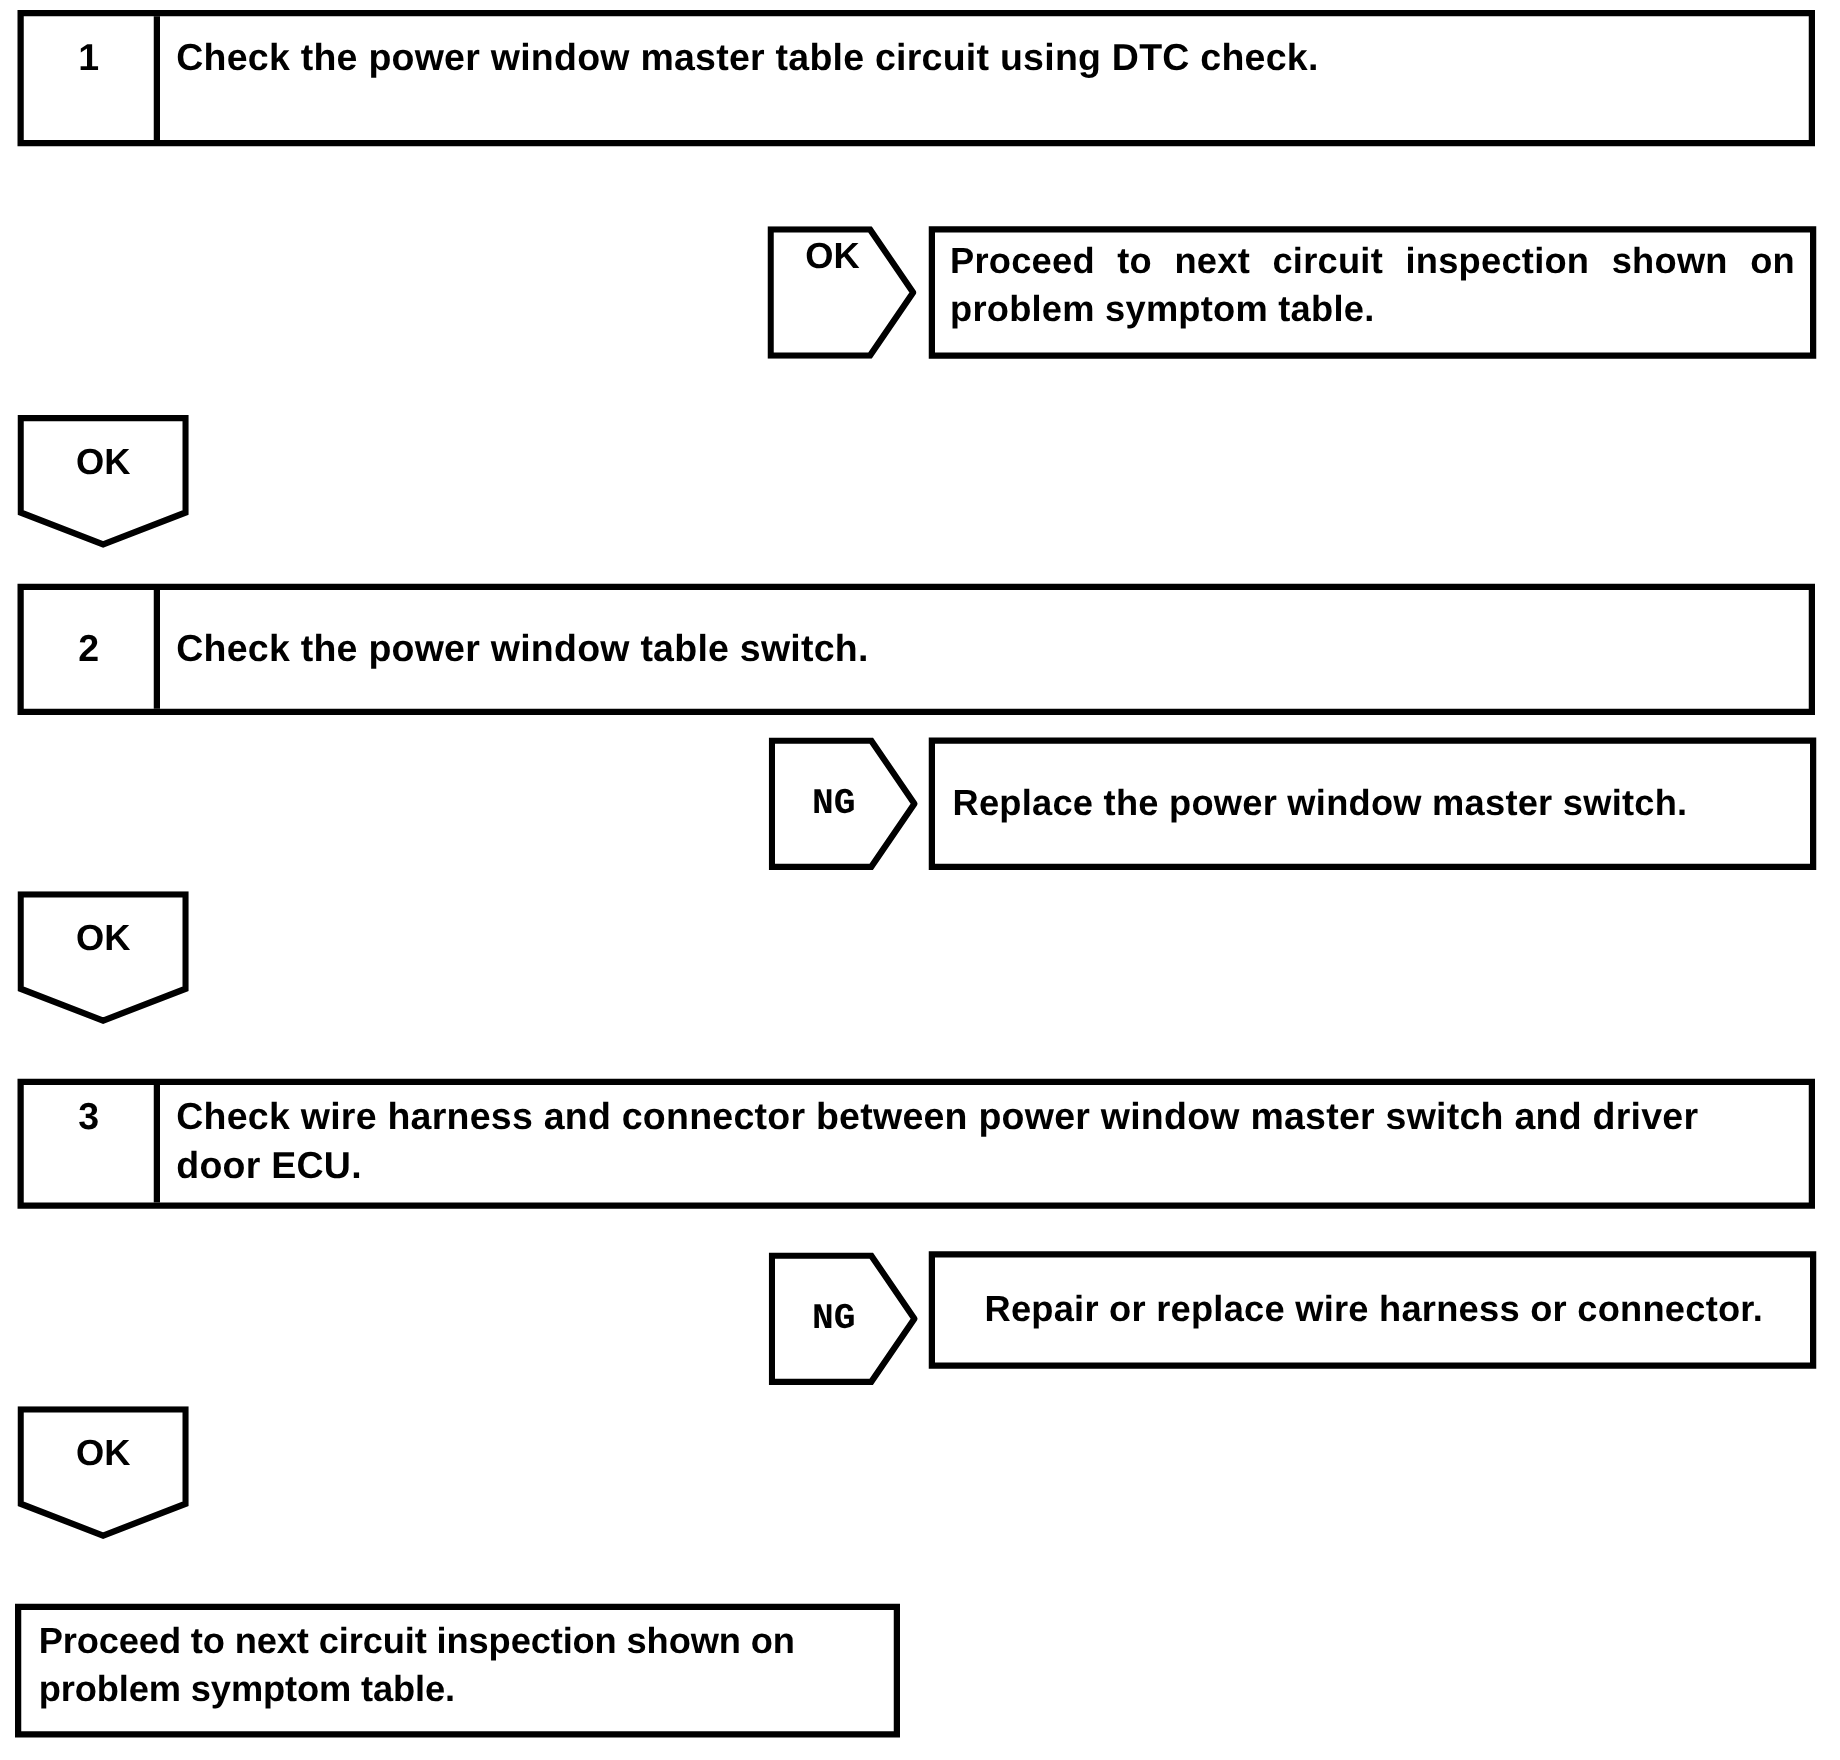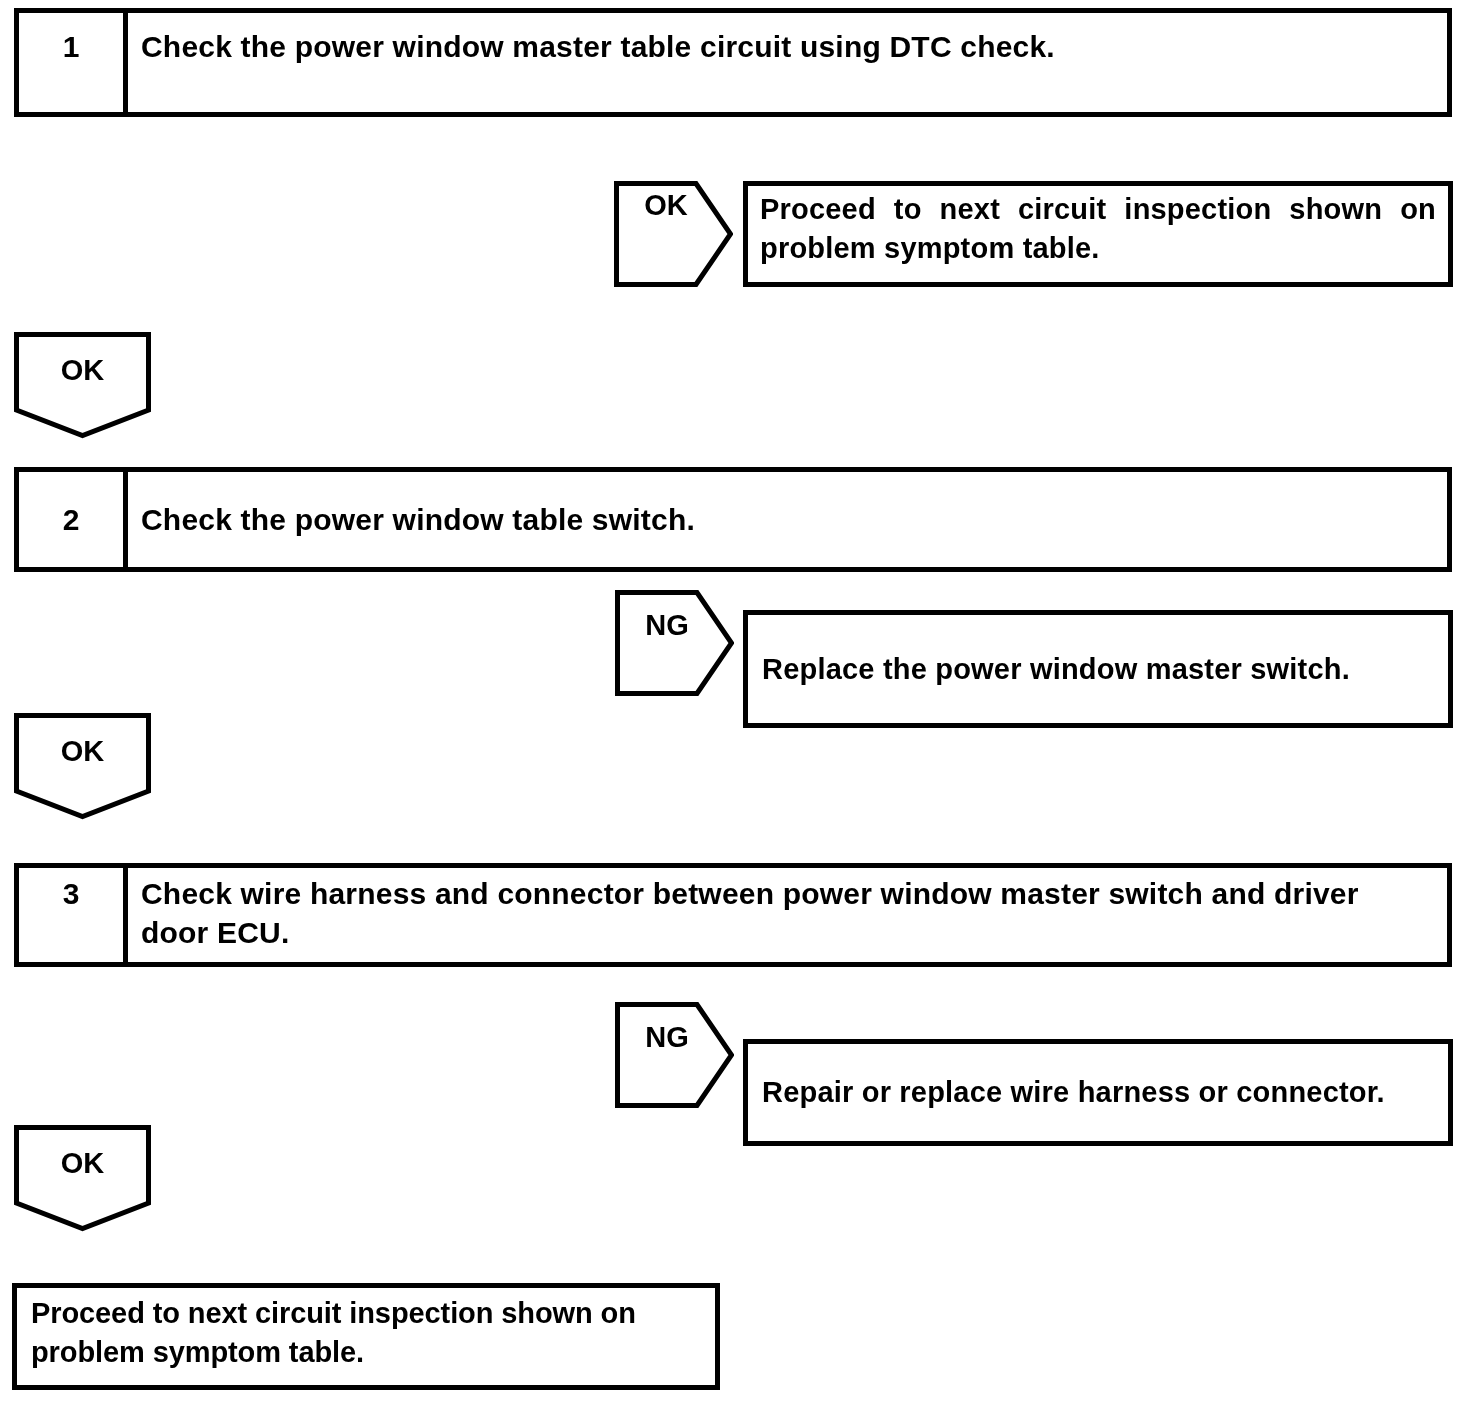--- a/index.html
+++ b/index.html
@@ -36,21 +36,21 @@
   .step3 .step-text { padding-right:78px; }
 
   
   .arrow-right { position:absolute; width:119px; height:106px; }
   .arrow-right svg { position:absolute; left:0; top:0; }
   .arrow-label {
     position:absolute; left:0; width:104px; text-align:center;
     font-size:29px; line-height:30px;
   }
   .arrow-label.hi  { top:9px; }
-  .arrow-label.mid { top:20px; }
+  .arrow-label.mid { top:38px;font-family:Liberation Mono, monospace; }
 
   
   .result-box {
     position:absolute; left:743px; width:710px;
     border:5px solid #000; background:#fff;
     font-size:29px; line-height:39px; letter-spacing:0.2px;
   }
   .result-box.justify .result-text { text-align:justify; }
   .result-box.justify { padding:4px 12px 0 12px; }
   .result-box.center { display:flex; align-items:center; padding:0 12px 0 14px; }
@@ -102,21 +102,21 @@
     <div class="step-num">2</div>
     <div class="step-text">Check the power window table switch.</div>
   </div>
 
   <div class="arrow-right" style="left:615px; top:590px;">
     <svg width="119" height="106" viewBox="0 0 119 106">
       <polygon points="2.5,2.5 82,2.5 116.5,53 82,103.5 2.5,103.5" fill="#ffffff" stroke="#000000" stroke-width="5"></polygon>
     </svg>
     <div class="arrow-label mid">NG</div>
   </div>
-  <div class="result-box center" style="top:590px; height:118px;margin-top:20px;">
+  <div class="result-box center" style="top:590px; height:106px;">
     <div class="result-text">Replace the power window master switch.</div>
   </div>
 
   <div class="down-connector" style="top:713px;">
     <svg width="137" height="107" viewBox="0 0 137 107">
       <polygon points="2.5,2.5 134.5,2.5 134.5,78 68.5,103.5 2.5,78" fill="#ffffff" stroke="#000000" stroke-width="5"></polygon>
     </svg>
     <div class="pent-label">OK</div>
   </div>
 
@@ -124,21 +124,21 @@
     <div class="step-num">3</div>
     <div class="step-text">Check wire harness and connector between power window master switch and driver door ECU.</div>
   </div>
 
   <div class="arrow-right" style="left:615px; top:1002px;">
     <svg width="119" height="106" viewBox="0 0 119 106">
       <polygon points="2.5,2.5 82,2.5 116.5,53 82,103.5 2.5,103.5" fill="#ffffff" stroke="#000000" stroke-width="5"></polygon>
     </svg>
     <div class="arrow-label mid">NG</div>
   </div>
-  <div class="result-box center" style="top:1039px; height:107px;">
+  <div class="result-box center" style="top:1001px; height:94px;justify-content:center;">
     <div class="result-text">Repair or replace wire harness or connector.</div>
   </div>
 
   <div class="down-connector" style="top:1125px;">
     <svg width="137" height="107" viewBox="0 0 137 107">
       <polygon points="2.5,2.5 134.5,2.5 134.5,78 68.5,103.5 2.5,78" fill="#ffffff" stroke="#000000" stroke-width="5"></polygon>
     </svg>
     <div class="pent-label">OK</div>
   </div>
 

